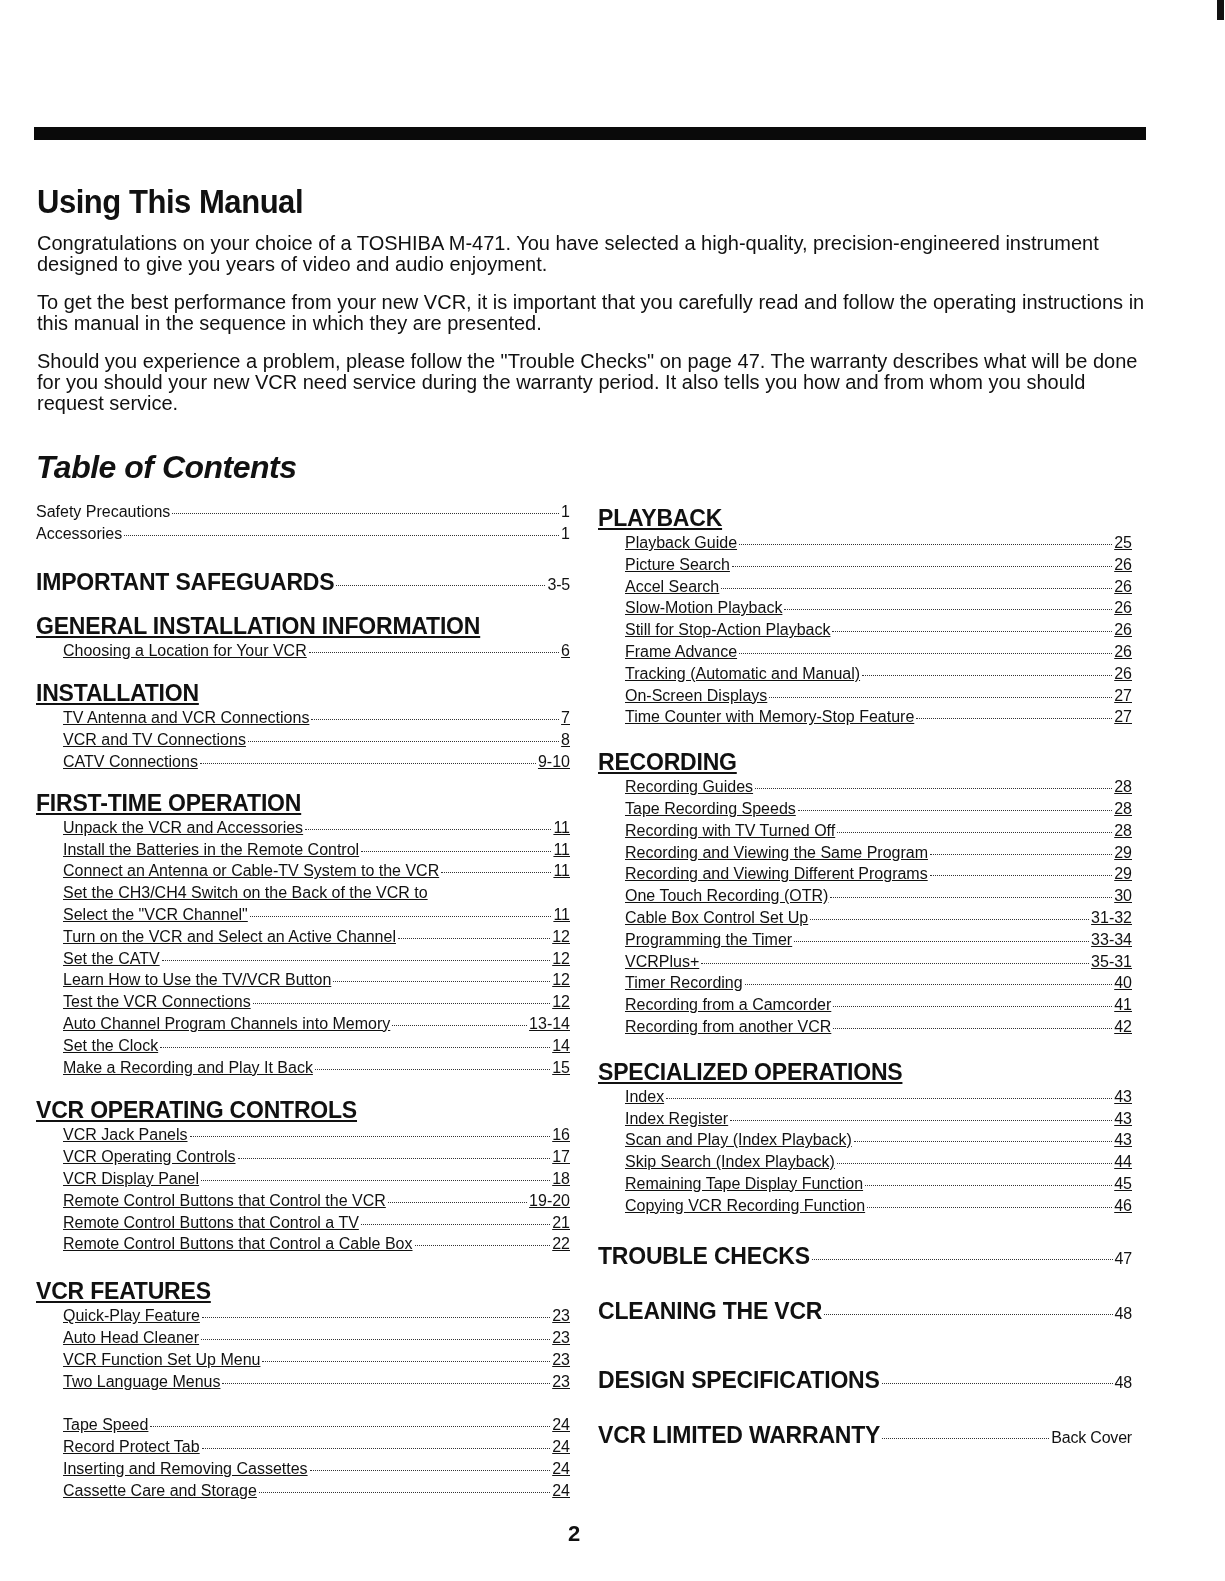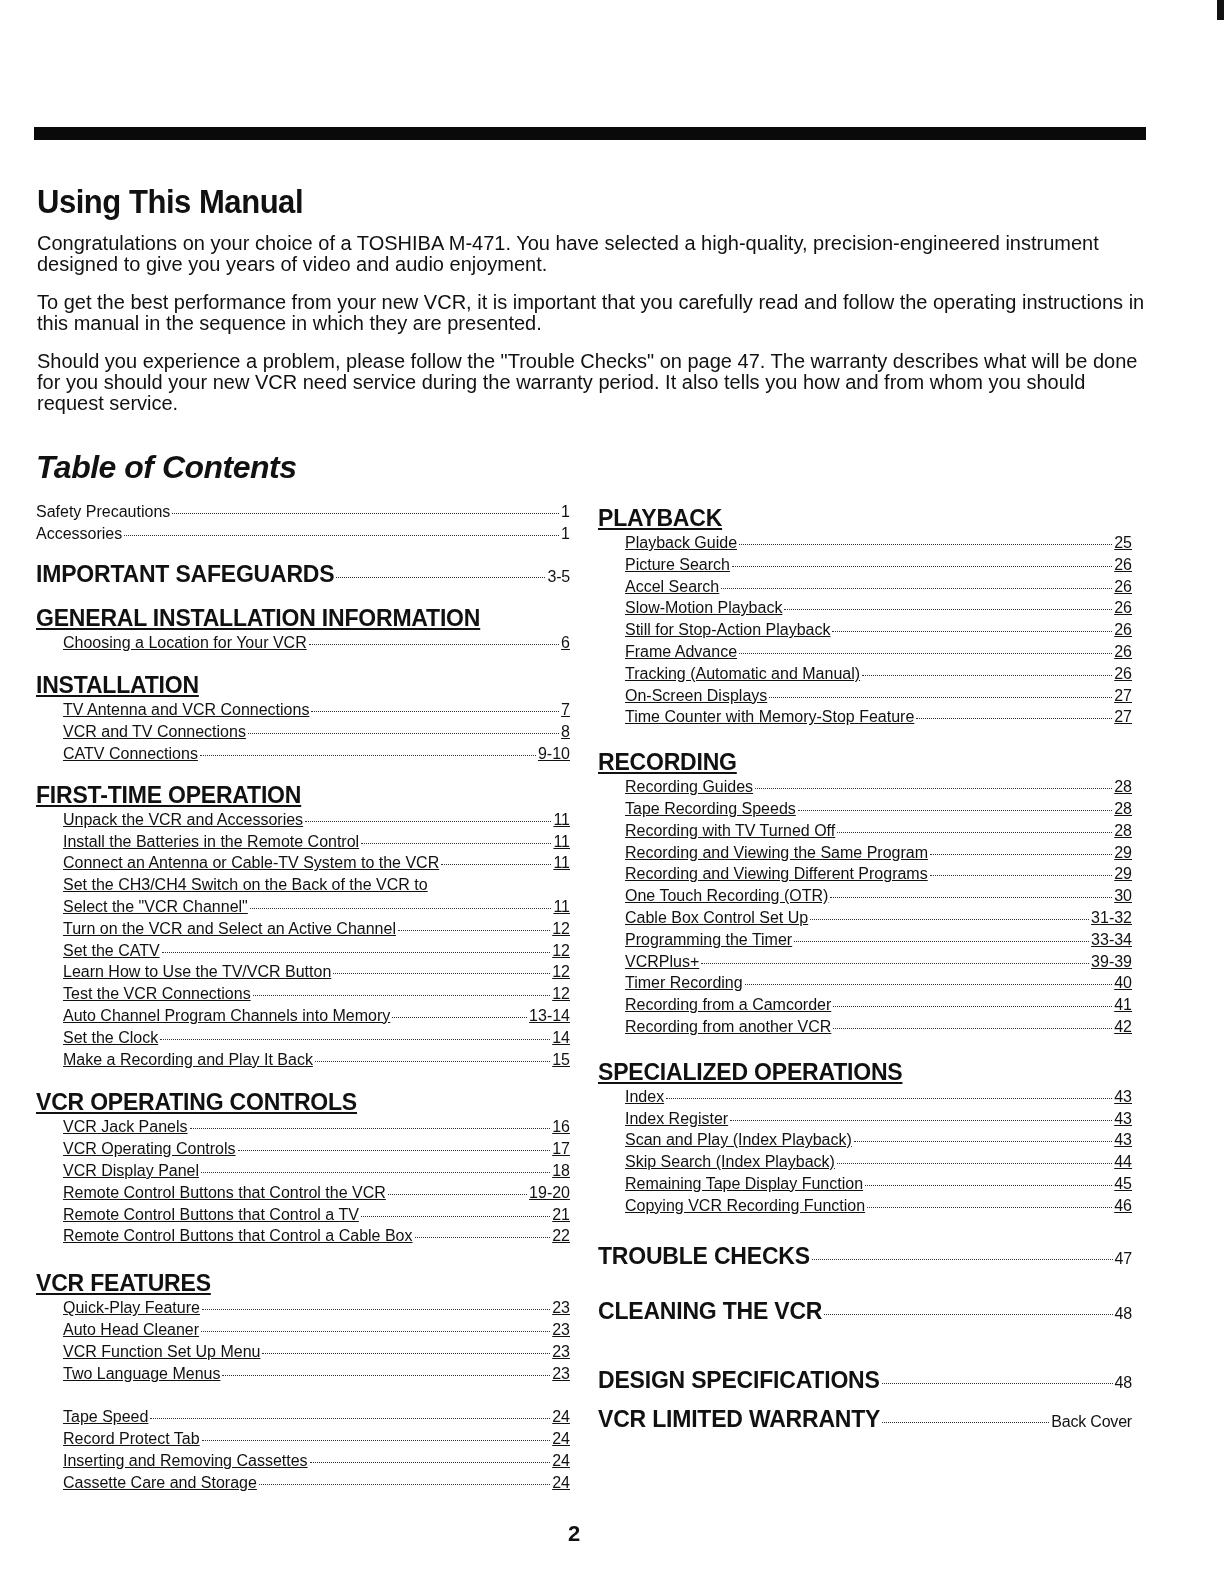--- a/index.html
+++ b/index.html
@@ -61,21 +61,21 @@
     <span class="label">Safety Precautions</span>
     <span class="leader"></span>
     <span class="page">1</span>
   </div>
   <div class="row top">
     <span class="label">Accessories</span>
     <span class="leader"></span>
     <span class="page">1</span>
   </div>
 
-  <div class="row major" style="margin-top:14px">
+  <div class="row major" style="margin-top:22px">
     <span class="label">IMPORTANT SAFEGUARDS</span>
     <span class="leader"></span>
     <span class="page">3-5</span>
   </div>
 
   <div class="section" style="margin-top:12px">
     <div class="sec-head">GENERAL INSTALLATION INFORMATION</div>
     <div class="row sub">
       <span class="label">Choosing a Location for Your VCR</span>
       <span class="leader"></span>
@@ -335,21 +335,21 @@
       <span class="page">31-32</span>
     </div>
     <div class="row sub">
       <span class="label">Programming the Timer</span>
       <span class="leader"></span>
       <span class="page">33-34</span>
     </div>
     <div class="row sub">
       <span class="label">VCRPlus+</span>
       <span class="leader"></span>
-      <span class="page">39-39</span>
+      <span class="page">35-31</span>
     </div>
     <div class="row sub">
       <span class="label">Timer Recording</span>
       <span class="leader"></span>
       <span class="page">40</span>
     </div>
     <div class="row sub">
       <span class="label">Recording from a Camcorder</span>
       <span class="leader"></span>
       <span class="page">41</span>
@@ -403,20 +403,20 @@
   <div class="row major" style="margin-top:22px">
     <span class="label">CLEANING THE VCR</span>
     <span class="leader"></span>
     <span class="page">48</span>
   </div>
   <div class="row major" style="margin-top:36px">
     <span class="label">DESIGN SPECIFICATIONS</span>
     <span class="leader"></span>
     <span class="page">48</span>
   </div>
-  <div class="row major" style="margin-top:6px">
+  <div class="row major" style="margin-top:22px">
     <span class="label">VCR LIMITED WARRANTY</span>
     <span class="leader"></span>
     <span class="page">Back Cover</span>
   </div>
 </div>
 
 <div class="page-number">2</div>
 
 </body></html>

